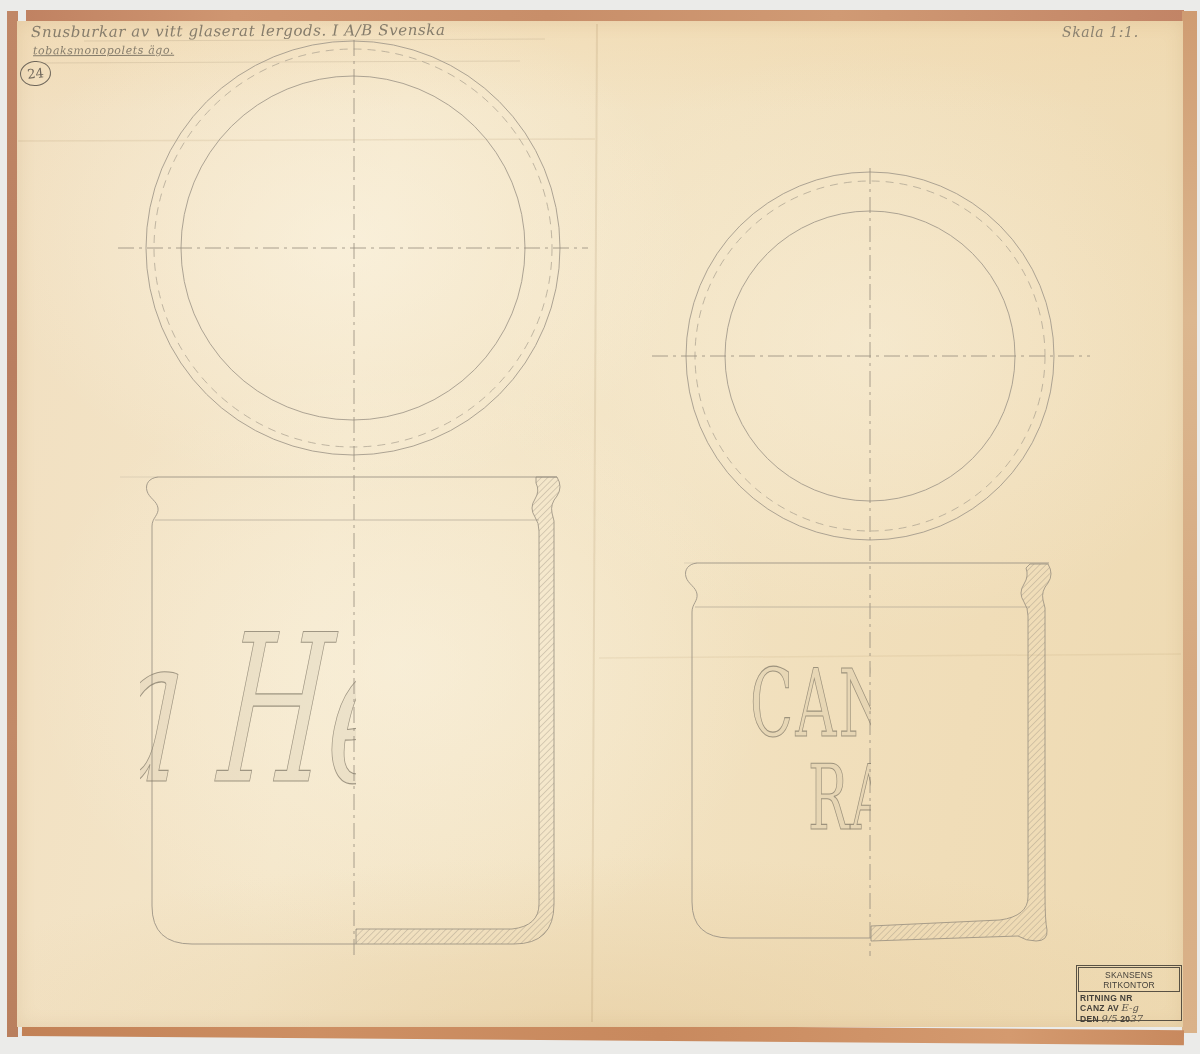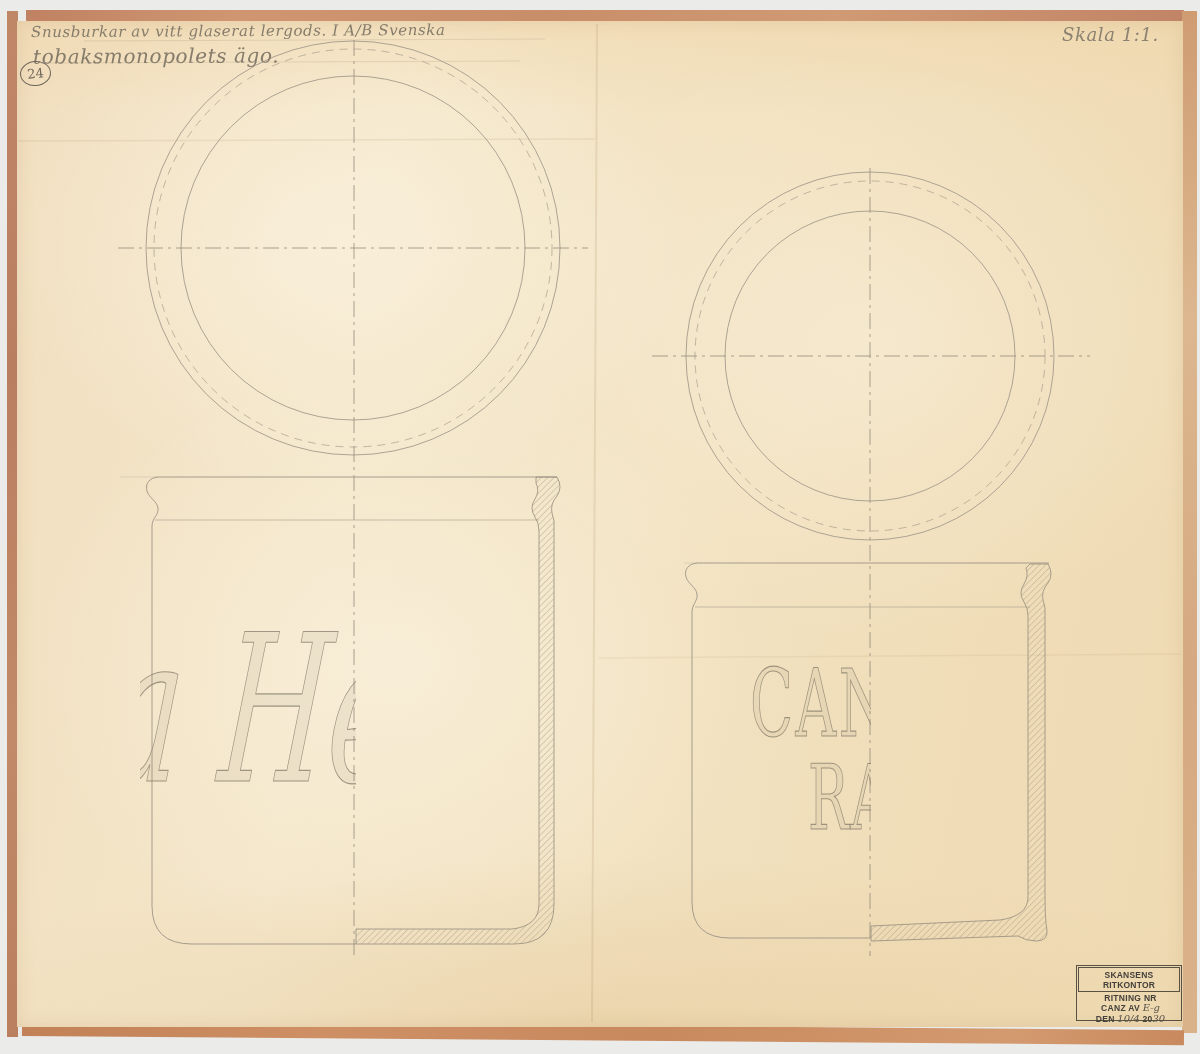--- a/index.html
+++ b/index.html
@@ -29,22 +29,22 @@
       linear-gradient(100deg,#f1dfc0 0%,#f4e6c9 30%,#f2e2c1 55%,#f0ddb8 80%,#eedab2 100%);
     box-shadow:inset 0 0 18px rgba(170,130,80,.18);}
 
   
   .overlay{position:absolute;left:0;top:0;pointer-events:none;}
 
   
   .hand{position:absolute;font-family:"DejaVu Serif",serif;font-style:italic;
         color:#857c6b;letter-spacing:.6px;white-space:nowrap;}
   .anno1{left:31px;top:22px;font-size:15px;transform:rotate(-.3deg);}
-  .anno2{left:33px;top:44px;font-size:20px;transform:rotate(-.3deg);}
-  .scale-note{left:1062px;top:24px;font-size:18px;color:#8a8170;}
+  .anno2{left:33px;top:44px;font-size:11px;transform:rotate(-.3deg);text-decoration:underline;}
+  .scale-note{left:1062px;top:24px;font-size:14px;color:#8a8170;}
   .badge{position:absolute;left:20px;top:61px;width:29px;height:23px;border:1.4px solid #6e665a;
          border-radius:50%;text-align:center;line-height:23px;font-size:13px;color:#6e665a;
          font-family:"DejaVu Serif",serif;transform:rotate(-6deg);}
 
   
   .letter-clip{position:absolute;overflow:hidden;}
   .outline-text{position:absolute;font-family:"DejaVu Serif",serif;white-space:nowrap;
     color:rgba(150,140,120,.10);
     -webkit-text-stroke:1.1px rgba(128,119,102,.72);}
   .jar1-clip{left:140px;top:565px;width:216px;height:255px;}
@@ -54,24 +54,24 @@
   .jar2-line1{left:50px;top:-6px;font-size:94px;letter-spacing:4px;
               transform:scaleX(.6);transform-origin:left top;}
   .jar2-line2{left:108px;top:90px;font-size:90px;letter-spacing:3px;
               transform:scaleX(.6);transform-origin:left top;}
 
   
   .tblock{position:absolute;left:1076px;top:965px;width:106px;height:56px;
           border:1.2px solid rgba(62,57,49,.85);box-sizing:border-box;
           font-family:"Liberation Sans",sans-serif;color:#44403a;}
   .tblock-header{margin:1px;border:1.1px solid rgba(62,57,49,.85);
-          font-size:8.5px;font-weight:bold;letter-spacing:.2px;text-align:center;
+          font-size:8.5px;font-weight:normal;letter-spacing:.2px;text-align:center;
           padding:1.5px 0 1px 0;}
   .trow{padding-left:3px;font-size:8.5px;font-weight:bold;line-height:10.5px;
-        letter-spacing:.3px;white-space:nowrap;text-align:center;}
+        letter-spacing:.3px;white-space:nowrap;}
   .twrit{font-family:"DejaVu Serif",serif;font-style:italic;font-weight:normal;
          font-size:10px;color:#5a544a;letter-spacing:0;margin-top:24px;}
 </style>
 </head>
 <body>
 
 <div class="stage">
 
   <div class="strip strip-top"></div>
   <div class="strip strip-left"></div>
@@ -154,18 +154,18 @@
 
   <div class="tblock">
     <div class="tblock-header">SKANSENS RITKONTOR</div>
     <div class="trow">RITNING NR</div>
     <div class="trow">
       <span>CANZ AV</span>
       <span class="twrit">E-g</span>
     </div>
     <div class="trow">
       <span>DEN</span>
-      <span class="twrit">10/4</span>
-      <span>20</span><span class="twrit">30</span>
+      <span class="twrit">9/5</span>
+      <span>20</span><span class="twrit">37</span>
     </div>
   </div>
 
 </div>
 
 </body></html>

